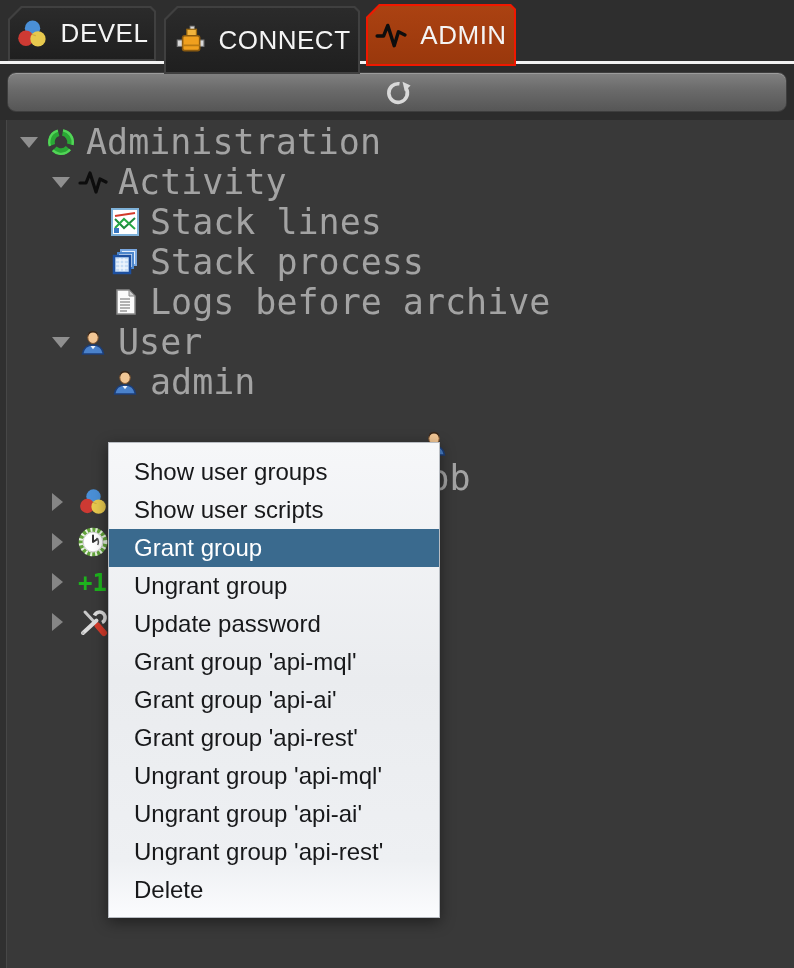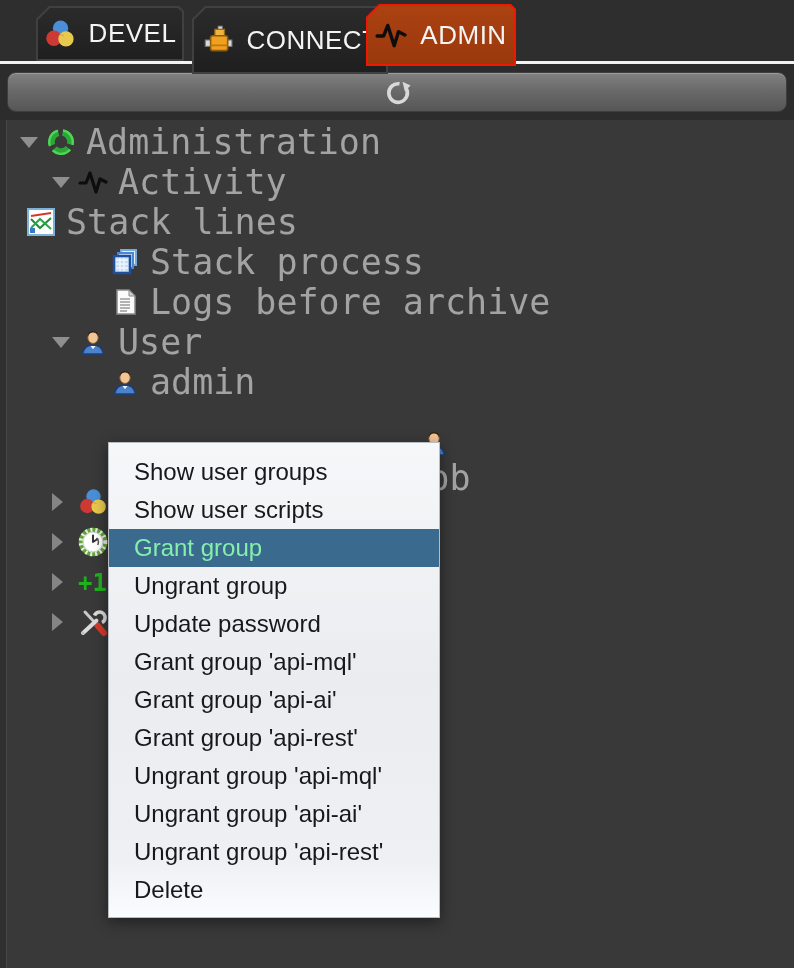--- a/index.html
+++ b/index.html
@@ -16,21 +16,21 @@
   
   .tabbar { position:absolute; left:0; top:0; width:794px; height:64px; background:#2e2e2e; z-index:3; }
   .tabline { position:absolute; left:0; top:61px; width:794px; height:3px; background:#f2f2f2; z-index:1; }
   .tab { position:absolute; cursor:default; z-index:1; }
   .tab, .tab-inner { clip-path: polygon(13px 0, calc(100% - 5px) 0, 100% 5px, 100% 100%, 0 100%, 0 13px); }
   .tab-inner {
     position:absolute; inset:2px;
     clip-path: polygon(12px 0, calc(100% - 4px) 0, 100% 4px, 100% 100%, 0 100%, 0 12px);
     display:flex; align-items:center; justify-content:center; gap:13px;
   }
-  .tab.inactive { background:#404040;margin-left:28px; }
+  .tab.inactive { background:#404040; }
   .tab.inactive .tab-inner { background:linear-gradient(180deg,#2b2b2b,#1f1f1f); }
   .tab.active { background:#f01800; z-index:4; }
   .tab.active .tab-inner { background:linear-gradient(180deg,#ab4212,#9a380c); }
   .tab-devel   { left:8px;   top:6px; width:148px; height:55px; }
   .tab-connect { left:164px; top:6px; width:196px; height:68px; }
   .tab-admin   { left:366px; top:4px; width:150px; height:62px; }
   .tab-label { color:#f4f4f4; font-size:26px; letter-spacing:0.5px; }
   .tab-icon svg { width:32px; height:32px; display:block; }
 
   
@@ -66,21 +66,21 @@
     box-sizing:border-box; padding:10px 0;
     background:linear-gradient(180deg,#f6f7f9 0%, #eaecef 50%, #eef0f3 88%, #fbfcfe 100%);
     border:1px solid #b9bdc3;
     box-shadow:0 4px 14px rgba(0,0,0,0.45);
     z-index:10;
   }
   .menu-item {
     height:38px; line-height:38px; padding-left:25px;
     font-size:24px; color:#17181a; white-space:nowrap; cursor:pointer;
   }
-  .menu-item.highlighted { background:#3a6a8e; color:#86efac; }
+  .menu-item.highlighted { background:#3a6a8e; color:#ffffff; }
 </style>
 </head>
 <body>
 
 <div class="app">
 
   <div class="tabbar">
     <div class="tabline"></div>
 
     <div class="tab inactive tab-devel">
@@ -153,21 +153,21 @@
         <span class="tri-slot">
           <span class="tri-down"></span>
         </span>
         <span class="tree-icon">
           <svg viewBox="0 0 30 30">
             <polyline points="2,16 8,16 12,6 18,25 22,12 28,15" fill="none" stroke="#0d0d0d" stroke-width="3.2" stroke-linejoin="round" stroke-linecap="round"></polyline>
           </svg>
         </span>
         <span class="tree-label">Activity</span>
       </div>
-      <div class="tree-row" style="top: 80px; ">
+      <div class="tree-row" style="top: 80px; padding-left: 84px;">
         <span class="tri-slot"></span>
         <span class="tree-icon">
           <svg viewBox="0 0 30 30">
             <rect x="2" y="2" width="26" height="26" fill="#ffffff" stroke="#7fb2d9" stroke-width="2"></rect>
             <polyline points="5,9 25,6" fill="none" stroke="#d23b2b" stroke-width="2"></polyline>
             <polyline points="5,12 14,21 25,11" fill="none" stroke="#1e8c3c" stroke-width="2"></polyline>
             <polyline points="5,21 14,12 25,22" fill="none" stroke="#27a845" stroke-width="2"></polyline>
             <rect x="4" y="21" width="5" height="5" fill="#3a78c0"></rect>
           </svg>
         </span>

